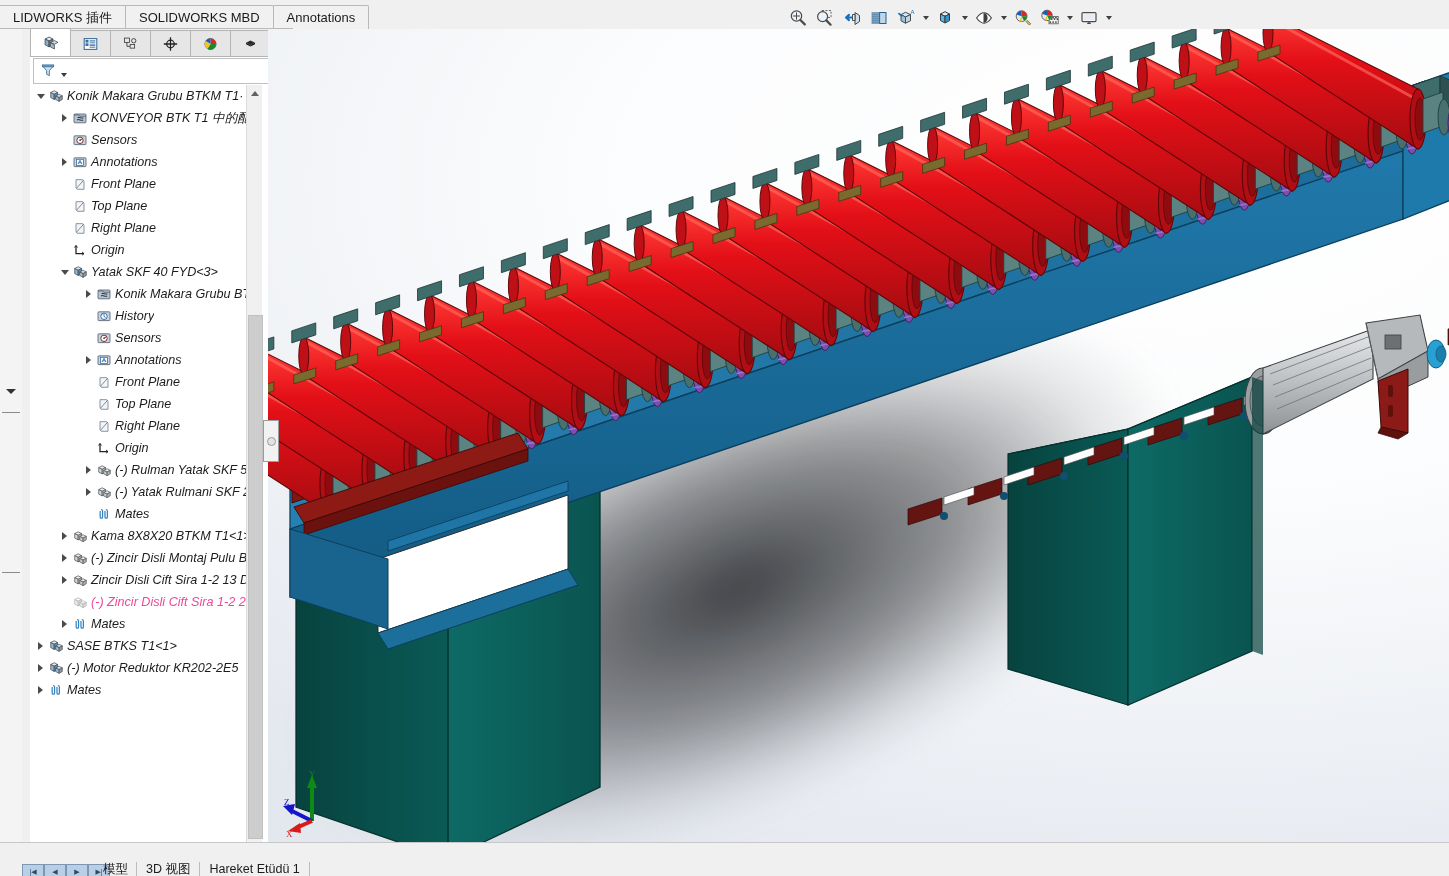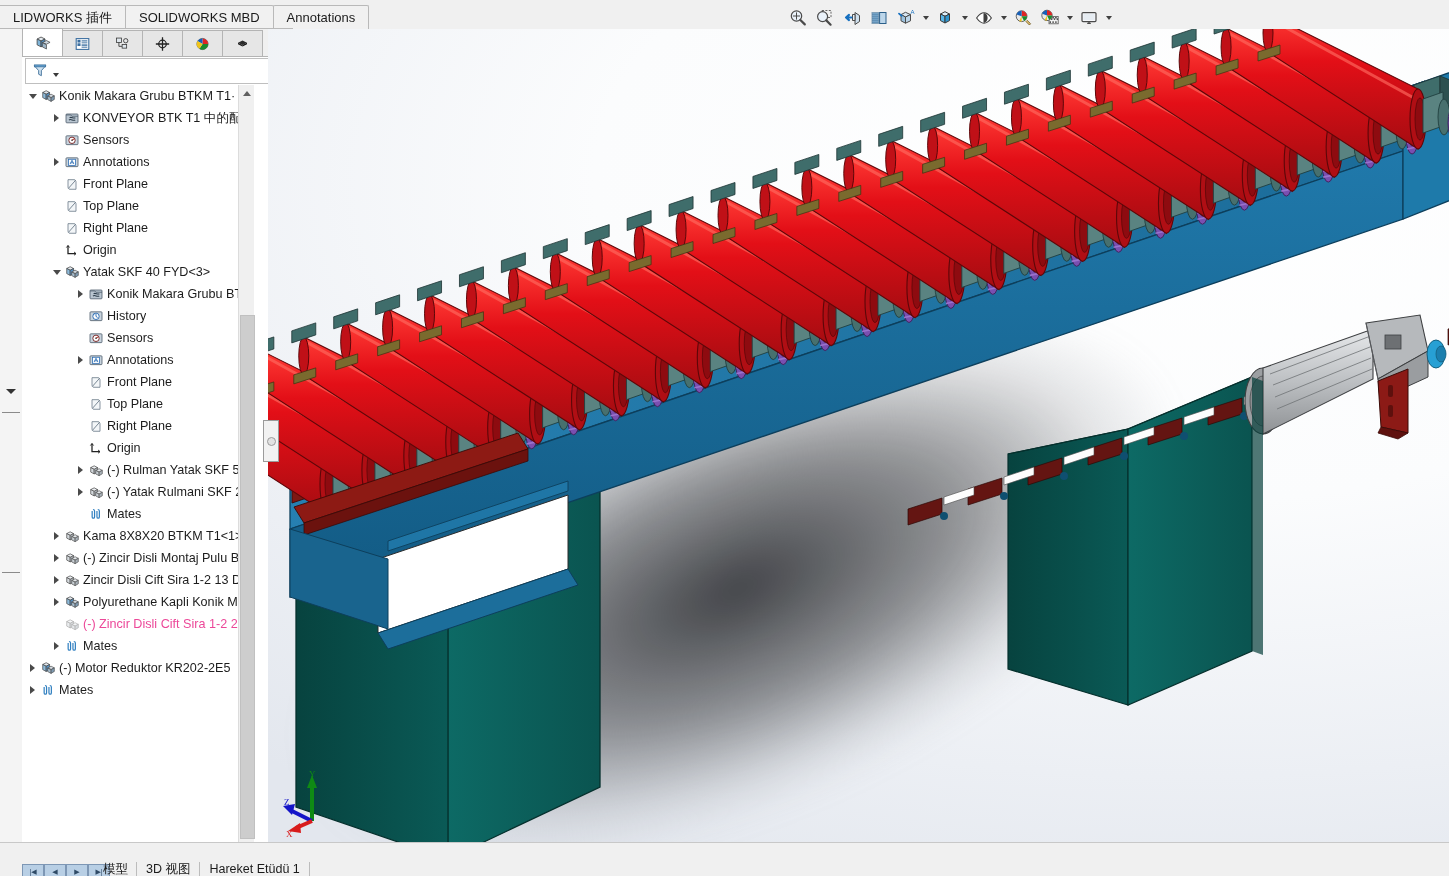--- a/index.html
+++ b/index.html
@@ -27,21 +27,21 @@
   .toprt{position:absolute;right:335px;top:6px;height:24px;display:flex;align-items:center;gap:1px;}
   .tbtn{width:26px;height:24px;display:flex;align-items:center;justify-content:center;cursor:default;}
   .caret{width:11px;height:24px;display:flex;align-items:center;justify-content:center;}
   .caret i{display:block;width:0;height:0;border-left:3.5px solid transparent;border-right:3.5px solid transparent;border-top:4px solid #404040;}
 
   
   .leftrail{position:absolute;left:0;top:29px;width:22px;height:813px;background:#f4f4f4;}
   .rail-arrow{position:absolute;left:6px;top:360px;width:0;height:0;border-left:5px solid transparent;border-right:5px solid transparent;border-top:5px solid #333;}
   .rail-line{position:absolute;left:2px;width:18px;height:1px;background:#8a8a8a;}
 
-  .leftpanel{position:absolute;left:22px;top:29px;width:246px;height:813px;background:#fff;border-right:1px solid #701a75;}
+  .leftpanel{position:absolute;left:30px;top:29px;width:246px;height:813px;background:#fff;border-right:1px solid #701a75;font-style:italic;}
   .mgrtabs{position:absolute;left:0;top:0;width:246px;height:28px;background:#f0f0f0;display:flex;align-items:flex-end;}
   .mtab{width:39px;height:26px;display:flex;align-items:center;justify-content:center;border:1px solid #b4b4b4;border-bottom:none;background:#e6e6e6;margin-right:-1px;}
   .mtab.active{background:#fff;border-bottom:1px solid #fff;height:27px;}
   .mgrtabs .mtline{position:absolute;left:0;bottom:0;width:246px;height:1px;background:#b4b4b4;}
 
   .filterbar{position:absolute;left:3px;top:29px;width:240px;height:24px;background:#fff;border:1px solid #bfbfbf;display:flex;align-items:center;padding-left:5px;}
 
   .treewrap{position:absolute;left:0;top:56px;width:232px;height:770px;overflow:hidden;background:#fff;}
   .tline{height:22px;display:flex;align-items:center;white-space:nowrap;font-size:12.6px;color:#1c1c1c;}
   .exp{width:13px;height:22px;display:flex;align-items:center;justify-content:center;flex:0 0 13px;}
@@ -581,61 +581,61 @@
               <path d="M3.4 7l4.3-2.2L12 7 7.7 9.2z" fill="#eceff2" stroke="#4a4a4a" stroke-width=".9"></path>
               <path d="M3.4 7v5.6l4.3 2.3V9.2z" fill="#d5dade" stroke="#4a4a4a" stroke-width=".9"></path>
               <path d="M12 7v5.6l-4.3 2.3V9.2z" fill="#b8bfc5" stroke="#4a4a4a" stroke-width=".9"></path>
               <path d="M9.6 10.6l4.3-2.2 4 2-4 2z" fill="#e4e8eb" stroke="#4a4a4a" stroke-width=".8"></path>
               <path d="M9.6 10.6v4.3l4.3 2.2v-4.5z" fill="#c7ced3" stroke="#4a4a4a" stroke-width=".8"></path>
               <path d="M17.9 10.4v4.3l-4 2.4v-4.5z" fill="#a9b2b9" stroke="#4a4a4a" stroke-width=".8"></path>
             </svg>
           </span>
           <span class="tlabel">Zincir Disli Cift Sira 1-2 13 D</span>
         </div>
+        <div class="tline dim" style="padding-left: 28px;">
+          <span class="exp"></span>
+          <span class="ticon" style="opacity: 0.45;">
+            <svg width="16" height="16" viewBox="0 0 20 20">
+              <path d="M3.4 7l4.3-2.2L12 7 7.7 9.2z" fill="#eceff2" stroke="#4a4a4a" stroke-width=".9"></path>
+              <path d="M3.4 7v5.6l4.3 2.3V9.2z" fill="#d5dade" stroke="#4a4a4a" stroke-width=".9"></path>
+              <path d="M12 7v5.6l-4.3 2.3V9.2z" fill="#b8bfc5" stroke="#4a4a4a" stroke-width=".9"></path>
+              <path d="M9.6 10.6l4.3-2.2 4 2-4 2z" fill="#e4e8eb" stroke="#4a4a4a" stroke-width=".8"></path>
+              <path d="M9.6 10.6v4.3l4.3 2.2v-4.5z" fill="#c7ced3" stroke="#4a4a4a" stroke-width=".8"></path>
+              <path d="M17.9 10.4v4.3l-4 2.4v-4.5z" fill="#a9b2b9" stroke="#4a4a4a" stroke-width=".8"></path>
+            </svg>
+          </span>
+          <span class="tlabel">(-) Zincir Disli Cift Sira 1-2 2</span>
+        </div>
         <div class="tline" style="padding-left: 28px;">
+          <span class="exp right">
+            <i></i>
+          </span>
+          <span class="ticon">
+            <svg width="16" height="16" viewBox="0 0 20 20">
+              <path d="M6.2 4.4c1.2 0 2 .8 2 2v7.2c0 1-.7 1.6-1.5 1.6s-1.5-.6-1.5-1.6V6.4" fill="none" stroke="#2f7fc0" stroke-width="1.5"></path>
+              <path d="M12.2 4.4c1.2 0 2 .8 2 2v7.2c0 1-.7 1.6-1.5 1.6s-1.5-.6-1.5-1.6V6.4" fill="none" stroke="#2f7fc0" stroke-width="1.5"></path>
+            </svg>
+          </span>
+          <span class="tlabel">Mates</span>
+        </div>
+        <div class="tline" style="padding-left: 4px;">
           <span class="exp right">
             <i></i>
           </span>
           <span class="ticon">
             <svg width="16" height="16" viewBox="0 0 20 20">
               <path d="M3.4 5.6l4.3-2.2 4.3 2.2-4.3 2.2z" fill="#e2e8ee" stroke="#444" stroke-width=".9"></path>
               <path d="M3.4 5.6V12l4.3 2.3V7.8z" fill="#8cb9da" stroke="#444" stroke-width=".9"></path>
               <path d="M12 5.6V12l-4.3 2.3V7.8z" fill="#5690c2" stroke="#444" stroke-width=".9"></path>
               <path d="M9.6 10l4.3-2.2 4 2-4 2z" fill="#d4dbe2" stroke="#444" stroke-width=".8"></path>
               <path d="M9.6 10v4.5l4.3 2.3v-4.6z" fill="#a6bccd" stroke="#444" stroke-width=".8"></path>
               <path d="M17.9 9.8v4.5l-4 2.4v-4.6z" fill="#7e9bb2" stroke="#444" stroke-width=".8"></path>
             </svg>
           </span>
-          <span class="tlabel">Polyurethane Kapli Konik M</span>
-        </div>
-        <div class="tline dim" style="padding-left: 28px;">
-          <span class="exp"></span>
-          <span class="ticon" style="opacity: 0.45;">
-            <svg width="16" height="16" viewBox="0 0 20 20">
-              <path d="M3.4 7l4.3-2.2L12 7 7.7 9.2z" fill="#eceff2" stroke="#4a4a4a" stroke-width=".9"></path>
-              <path d="M3.4 7v5.6l4.3 2.3V9.2z" fill="#d5dade" stroke="#4a4a4a" stroke-width=".9"></path>
-              <path d="M12 7v5.6l-4.3 2.3V9.2z" fill="#b8bfc5" stroke="#4a4a4a" stroke-width=".9"></path>
-              <path d="M9.6 10.6l4.3-2.2 4 2-4 2z" fill="#e4e8eb" stroke="#4a4a4a" stroke-width=".8"></path>
-              <path d="M9.6 10.6v4.3l4.3 2.2v-4.5z" fill="#c7ced3" stroke="#4a4a4a" stroke-width=".8"></path>
-              <path d="M17.9 10.4v4.3l-4 2.4v-4.5z" fill="#a9b2b9" stroke="#4a4a4a" stroke-width=".8"></path>
-            </svg>
-          </span>
-          <span class="tlabel">(-) Zincir Disli Cift Sira 1-2 2</span>
-        </div>
-        <div class="tline" style="padding-left: 28px;">
-          <span class="exp right">
-            <i></i>
-          </span>
-          <span class="ticon">
-            <svg width="16" height="16" viewBox="0 0 20 20">
-              <path d="M6.2 4.4c1.2 0 2 .8 2 2v7.2c0 1-.7 1.6-1.5 1.6s-1.5-.6-1.5-1.6V6.4" fill="none" stroke="#2f7fc0" stroke-width="1.5"></path>
-              <path d="M12.2 4.4c1.2 0 2 .8 2 2v7.2c0 1-.7 1.6-1.5 1.6s-1.5-.6-1.5-1.6V6.4" fill="none" stroke="#2f7fc0" stroke-width="1.5"></path>
-            </svg>
-          </span>
-          <span class="tlabel">Mates</span>
+          <span class="tlabel">SASE BTKS T1&lt;1&gt;</span>
         </div>
         <div class="tline" style="padding-left: 4px;">
           <span class="exp right">
             <i></i>
           </span>
           <span class="ticon">
             <svg width="16" height="16" viewBox="0 0 20 20">
               <path d="M3.4 5.6l4.3-2.2 4.3 2.2-4.3 2.2z" fill="#e2e8ee" stroke="#444" stroke-width=".9"></path>
               <path d="M3.4 5.6V12l4.3 2.3V7.8z" fill="#8cb9da" stroke="#444" stroke-width=".9"></path>
               <path d="M12 5.6V12l-4.3 2.3V7.8z" fill="#5690c2" stroke="#444" stroke-width=".9"></path>

